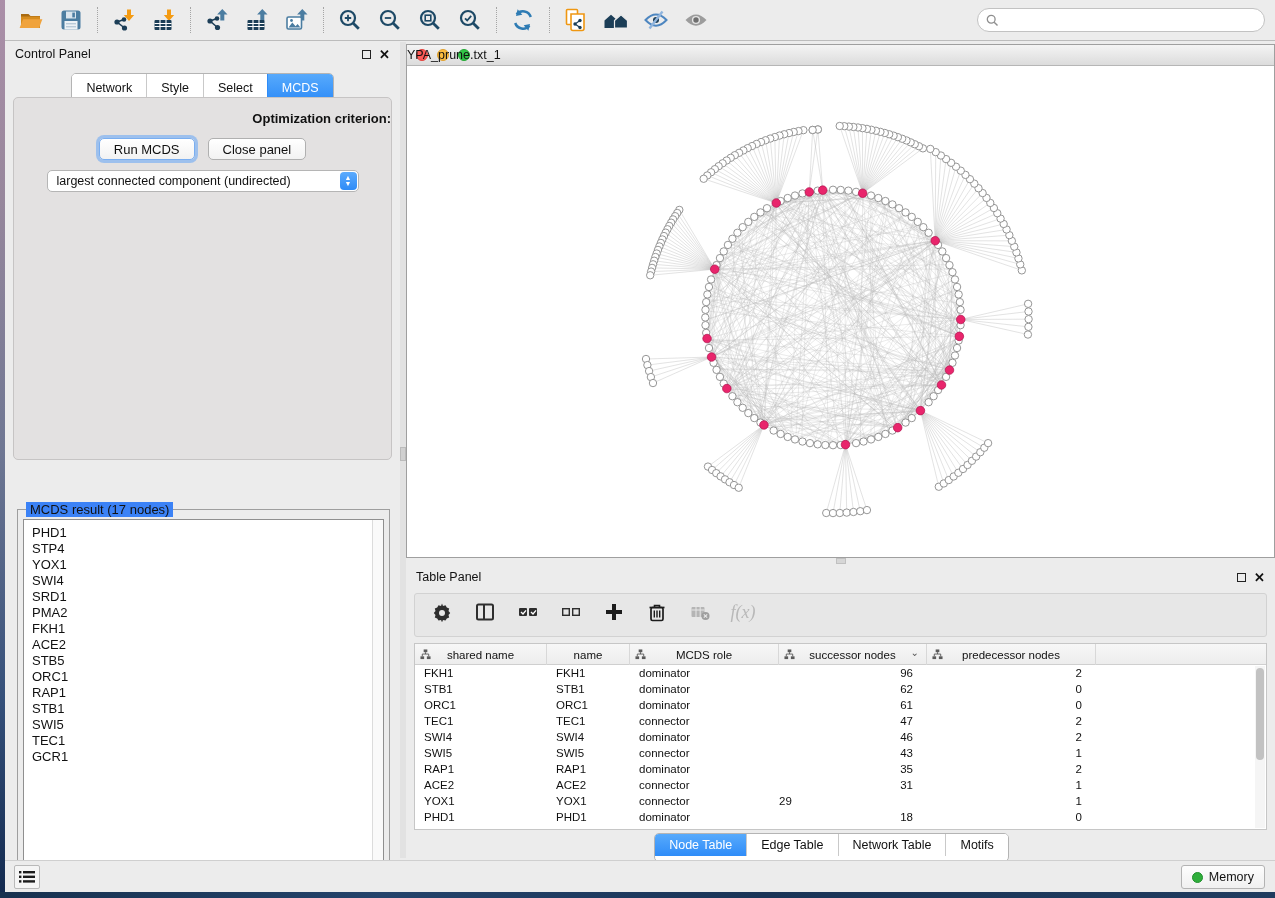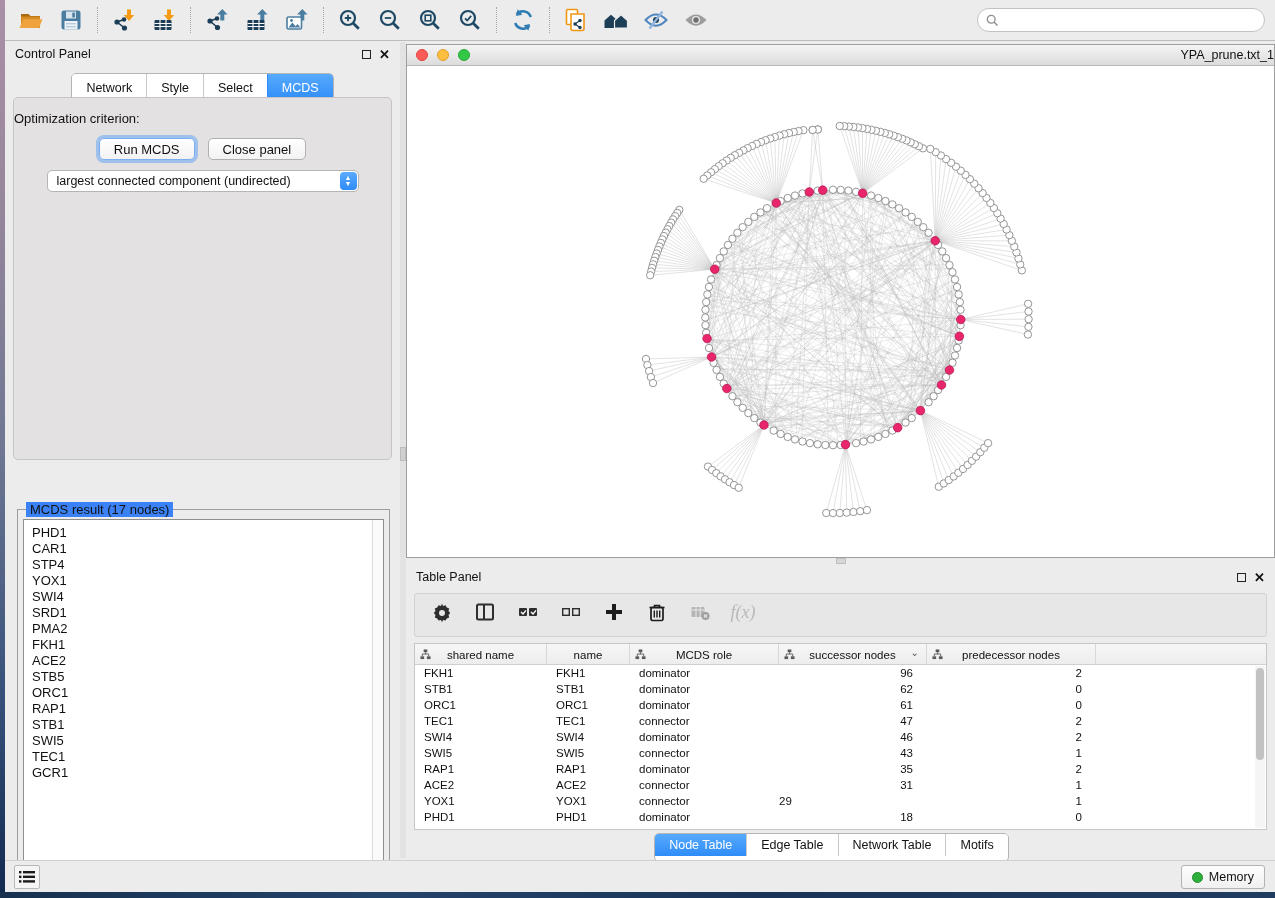--- a/index.html
+++ b/index.html
@@ -30,21 +30,21 @@
   .close-x { font-size:13px; font-weight:bold; color:#111; line-height:1; }
 
   #cp-tabs { position:absolute; left:0; top:31px; width:100%; display:flex; justify-content:center; }
   .seg-group { display:flex; border:1px solid #b4b4b4; border-radius:5px; overflow:hidden; background:#fff; height:29px; }
   .seg { padding:0 14px; font-size:12.5px; display:flex; align-items:center; border-left:1px solid #c9c9c9; background:#fff; color:#111; }
   .seg:first-child { border-left:none; }
   .seg.selected { background:linear-gradient(180deg,#57aafc,#2f8cf8); color:#fff; border-left-color:#2f8cf8; }
 
   #cp-card { position:absolute; left:8px; top:55px; width:379px; height:363px; background:#e3e1e1;
     border:1px solid #c6c4c4; border-radius:5px; }
-  #opt-label { text-align:left; margin-top:13px; font-size:13px; }
+  #opt-label { text-align:right; margin-top:13px; font-size:13px;font-weight:bold; }
   #opt-select { margin:10px auto 0; width:312px; height:22px; background:#fff; border:1px solid #b5b5b5;
     border-radius:5px; display:flex; align-items:center; font-size:12.5px; padding-left:9px; position:relative; }
   #opt-select .stepper { position:absolute; right:1px; top:1px; bottom:1px; width:17px; border-radius:4px;
     background:linear-gradient(180deg,#5cabfd,#2e8bf7); display:flex; flex-direction:column; align-items:center; justify-content:center; }
   #opt-select .stepper span { color:#fff; font-size:7px; line-height:6px; }
   #cp-buttons { margin-top:12px; display:flex; justify-content:center; gap:13px; }
   .mac-btn { height:22px; background:linear-gradient(180deg,#ffffff,#f2f2f2); border:1px solid #b0b0b0;
     border-radius:5px; font-size:13px; padding:0 14px; font-family:"Liberation Sans",sans-serif; color:#111; }
   .mac-btn.focused { box-shadow:0 0 0 3px rgba(110,170,245,.6); border-color:#7aaef0; }
 
@@ -61,21 +61,21 @@
 
   
   #network-window { position:absolute; left:406px; top:44px; width:869px; height:514px; border:1px solid #9f9f9f; background:#fff; }
   #net-titlebar { height:21px; background:linear-gradient(180deg,#f4f4f4,#dcdcdc); border-bottom:1px solid #b6b6b6;
     display:flex; align-items:center; position:relative; }
   .traffic { display:flex; gap:9px; margin-left:9px; }
   .traffic i { width:12px; height:12px; border-radius:50%; display:block; }
   .tl-red { background:#fc5b57; border:1px solid #e2433e; }
   .tl-yellow { background:#fdbe3f; border:1px solid #e0a02e; }
   .tl-green { background:#33c748; border:1px solid #24a835; }
-  #net-title { position:absolute; left:0; right:0; text-align:right; font-size:12.5px; color:#111; }
+  #net-title { position:absolute; left:0; right:0; text-align:left; font-size:12.5px; color:#111; }
   #net-canvas { position:absolute; left:0; top:21px; right:0; bottom:0; background:#fff; }
   #graph-svg { width:100%; height:100%; display:block; }
 
   
   #table-panel { position:absolute; left:406px; top:565px; width:869px; height:292px; background:#ececec; }
   #tp-toolbar { position:absolute; left:8px; top:28px; right:8px; height:44px; background:#e7e7e7;
     border:1px solid #d2d2d2; border-radius:3px; display:flex; align-items:center; padding-left:14px; gap:17px; }
   .tp-ic { width:26px; height:26px; display:flex; align-items:flex-start; justify-content:center; }
   .tp-ic svg { width:20px; height:20px; }
   .fx-label { font-family:"Liberation Serif",serif; font-style:italic; font-size:18px; color:#b8b8b8; }
@@ -290,21 +290,20 @@
           <span>▼</span>
         </span>
     </div>
   </div>
 
   <div id="mcds-groupbox">
     <legend-label>MCDS result (17 nodes)</legend-label>
     <div id="mcds-list">
       <div id="mcds-items">
           <div>PHD1</div>
-          <div>CAR1</div>
           <div>STP4</div>
           <div>YOX1</div>
           <div>SWI4</div>
           <div>SRD1</div>
           <div>PMA2</div>
           <div>FKH1</div>
           <div>ACE2</div>
           <div>STB5</div>
           <div>ORC1</div>
           <div>RAP1</div>

